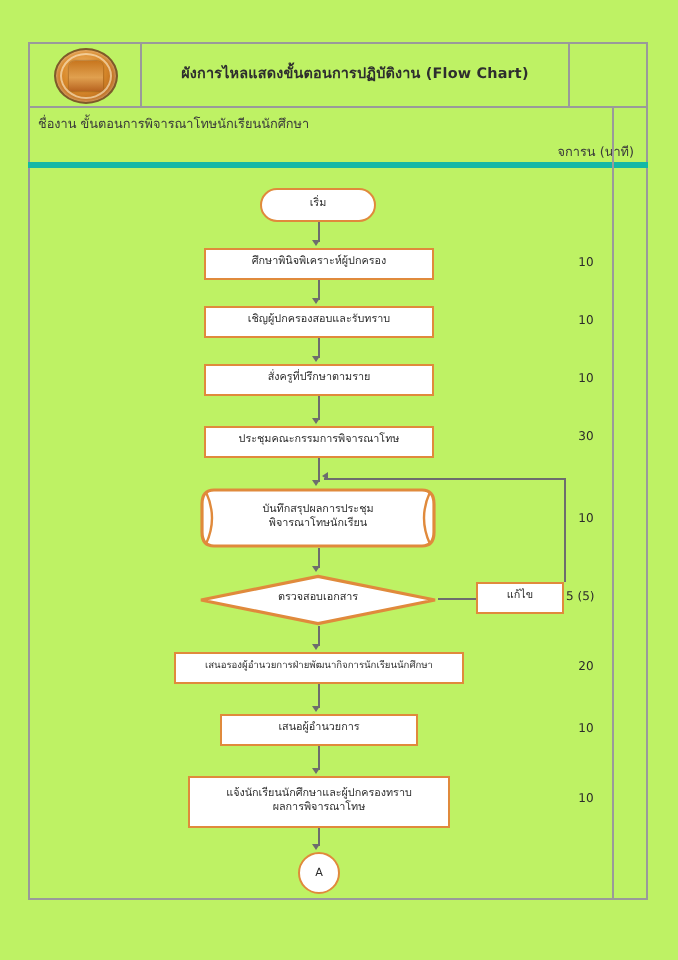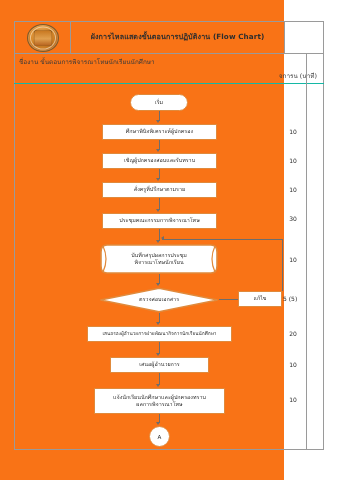--- a/index.html
+++ b/index.html
@@ -13,22 +13,22 @@
     font-family: "DejaVu Sans", "Liberation Sans", sans-serif;
     color: #333;
     position: relative;
     overflow: hidden;
   }
 
   
   .sheet {
     position: absolute;
     left: 0; top: 0;
-    width: 284px; height: 480px;
-    background: #f97316;
+    width: 339px; height: 480px;
+    background: #bef264;
   }
 
   
   .doc-frame {
     position: absolute;
     left: 14px;
     top: 21px;
     width: 310px;
     height: 429px;
     border-left: 1px solid #9a9a9a;
@@ -110,21 +110,21 @@
   }
 
   
   .subtitle-row {
     position: absolute;
     left: 14px;
     top: 54px;
     width: 310px;
     height: 30px;
     box-sizing: border-box;
-    border-bottom: 1px solid #14b8a6;
+    border-bottom: 3px solid #14b8a6;
   }
   .subtitle-text {
     position: absolute;
     left: 5px;
     top: 3px;
     font-size: 6.4px;
     color: #3a3a3a;
     white-space: nowrap;
   }
   .time-header {

